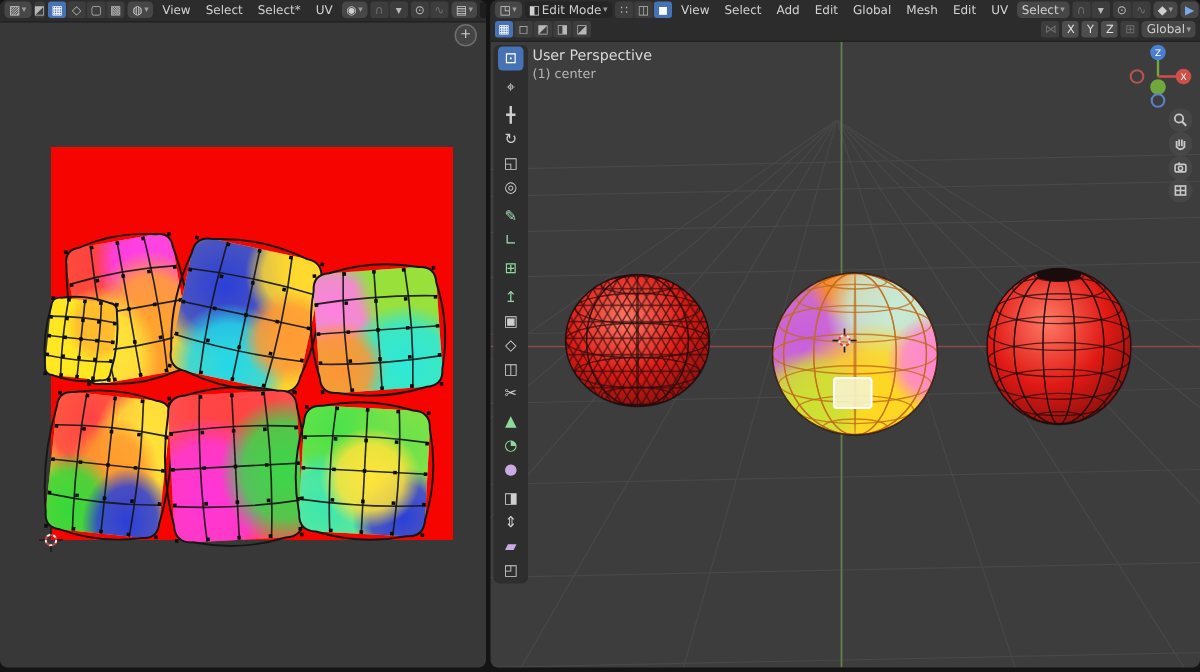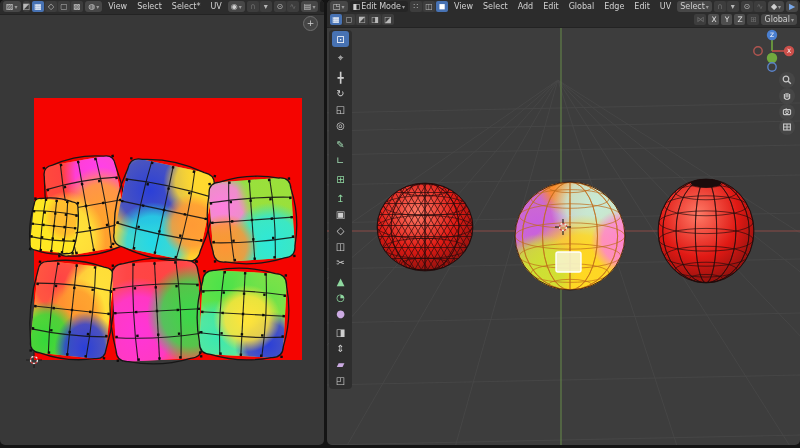--- a/index.html
+++ b/index.html
@@ -748,21 +748,21 @@
         <span class="grp">
           <span class="tog">∷</span>
           <span class="tog">◫</span>
           <span class="tog on">◼</span>
         </span>
         <span class="menu">View</span>
         <span class="menu">Select</span>
         <span class="menu">Add</span>
         <span class="menu">Edit</span>
         <span class="menu">Global</span>
-        <span class="menu">Edge</span>
+        <span class="menu">Mesh</span>
         <span class="menu">Edit</span>
         <span class="menu">UV</span>
         <span class="btn">
             <span>Select</span>
             <span class="car">▾</span>
           </span>
         <span class="grp">
           <span class="tog dim">∩</span>
           <span class="tog">
               <span class="car">▾</span>
@@ -793,20 +793,24 @@
         <span class="tog dim">⋈</span>
         <span class="xyz">X</span>
         <span class="xyz">Y</span>
         <span class="xyz">Z</span>
         <span class="tog dim">⊞</span>
         <span class="btn">
             <span>Global</span>
             <span class="car">▾</span>
           </span>
       </div>
+    </div>
+    <div id="vp-text">
+      <div class="l1">User Perspective</div>
+      <div class="l2">(1) center</div>
     </div>
     <div id="toolbar">
         <div class="tool on">⊡</div>
         <div class="tool gap">⌖</div>
         <div class="tool gap">╋</div>
         <div class="tool">↻</div>
         <div class="tool">◱</div>
         <div class="tool">◎</div>
         <div class="tool gap" style="color: rgb(159, 216, 176);">✎</div>
         <div class="tool" style="color: rgb(159, 216, 176);">∟</div>

